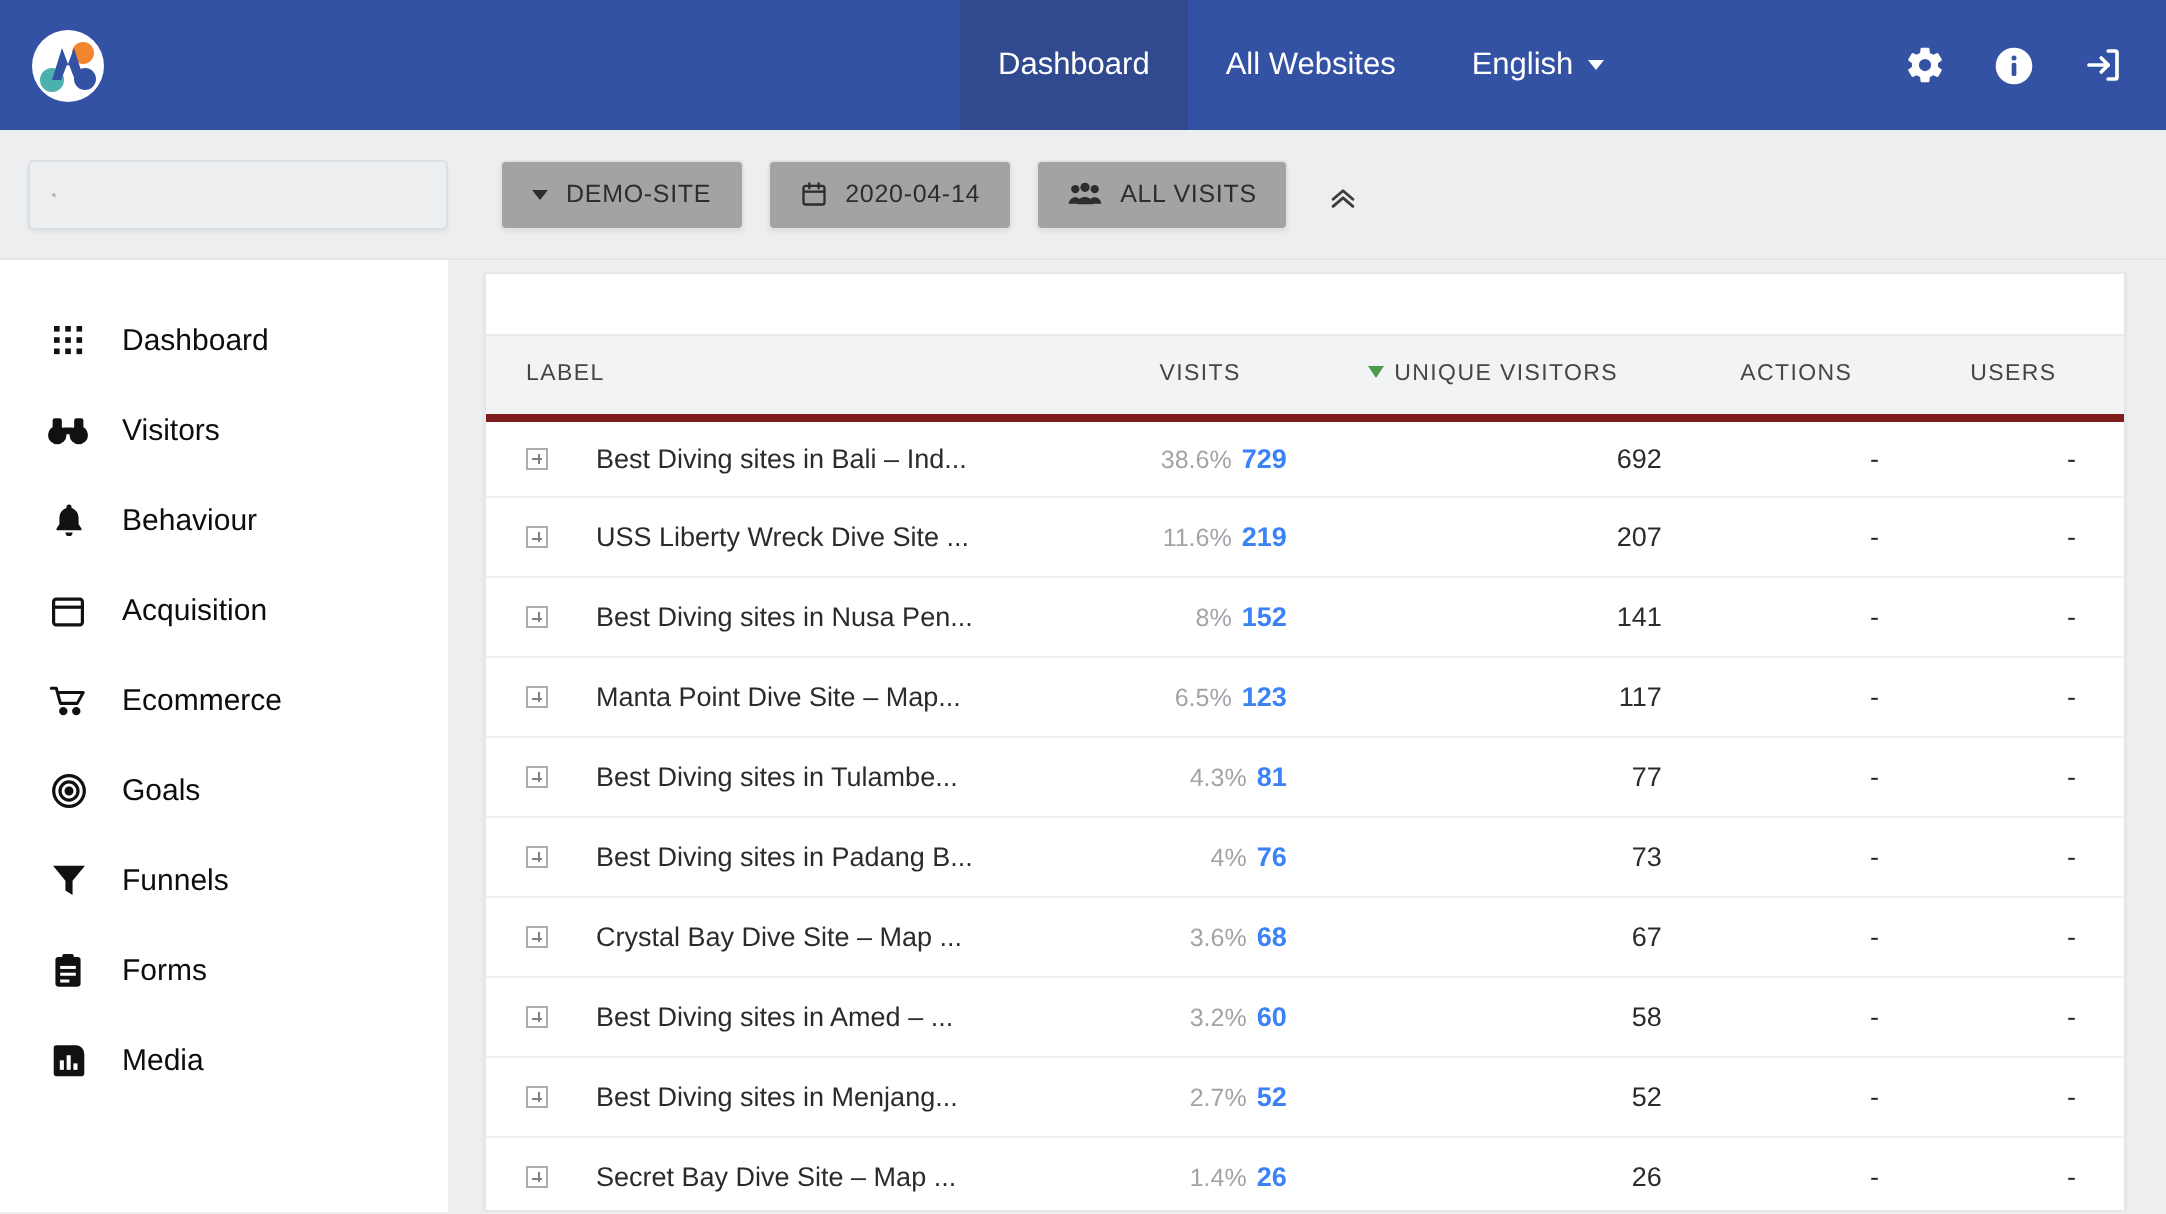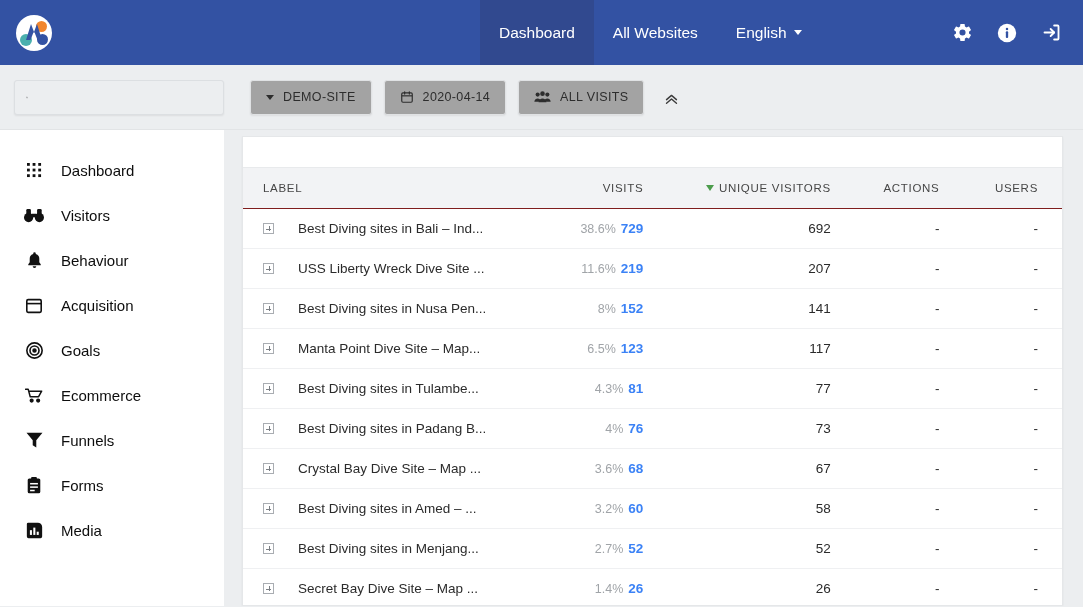--- a/index.html
+++ b/index.html
@@ -117,25 +117,25 @@
     box-shadow: 0 1px 2px rgba(0,0,0,.05);
     height: 470px; overflow: hidden;
   }
   .panel-top { height: 30px; background: #fff; }
 
   table.dt { width: 100%; border-collapse: collapse; }
   table.dt thead th {
     background: #f2f3f5; height: 41px;
     font-size: 11.5px; font-weight: 400; color: #464646;
     letter-spacing: .7px; text-transform: uppercase;
-    border-bottom: 1px solid #7f1d1d; border-top: 1px solid #e8eaec;
+    border-bottom: 4px solid #7f1d1d; border-top: 1px solid #e8eaec;
     white-space: nowrap;
   }
   th.c-label { text-align: left; padding-left: 20px; }
-  th.c-num { text-align: right; }
+  th.c-num { text-align: center; }
   th.c-visits { padding-right: 19px; }
   th.c-unique { padding-right: 26px; }
   th.c-actions { padding-right: 36px; }
   th.c-users { padding-right: 24px; }
   .sort-tri {
     display: inline-block; margin-right: 5px;
     border-left: 4.5px solid transparent;
     border-right: 4.5px solid transparent;
     border-top: 6px solid #4c9c4c;
     vertical-align: 1px;
@@ -310,38 +310,38 @@
         <svg width="16" height="16" viewBox="0 0 20 20" fill="none" stroke="#111" stroke-width="2">
           <rect x="1" y="2" width="18" height="16" rx="1.6"></rect>
             <path d="M1 7h18"></path>
         </svg>
       </span>
       <span class="side-label">Acquisition</span>
     </div>
 
     <div class="side-item">
       <span class="side-icon">
+        <svg width="19" height="15" viewBox="0 0 24 18" fill="none" stroke="#111" stroke-width="1.9" stroke-linecap="round" stroke-linejoin="round">
+          <path d="M0.8 1h3.2l2.6 9.5h10.6L21 3.6H6"></path>
+          <circle cx="8.4" cy="15.4" r="1.7" fill="#111"></circle>
+            <circle cx="16.6" cy="15.4" r="1.7" fill="#111"></circle>
+        </svg>
+      </span>
+      <span class="side-label">Ecommerce</span>
+    </div>
+
+    <div class="side-item">
+      <span class="side-icon">
         <svg width="17" height="17" viewBox="0 0 20 20" fill="none" stroke="#111" stroke-width="1.9">
           <circle cx="10" cy="10" r="9"></circle>
             <circle cx="10" cy="10" r="5.3"></circle>
             <circle cx="10" cy="10" r="1.7" fill="#111"></circle>
         </svg>
       </span>
       <span class="side-label">Goals</span>
-    </div>
-
-    <div class="side-item">
-      <span class="side-icon">
-        <svg width="19" height="15" viewBox="0 0 24 18" fill="none" stroke="#111" stroke-width="1.9" stroke-linecap="round" stroke-linejoin="round">
-          <path d="M0.8 1h3.2l2.6 9.5h10.6L21 3.6H6"></path>
-          <circle cx="8.4" cy="15.4" r="1.7" fill="#111"></circle>
-            <circle cx="16.6" cy="15.4" r="1.7" fill="#111"></circle>
-        </svg>
-      </span>
-      <span class="side-label">Ecommerce</span>
     </div>
 
     <div class="side-item">
       <span class="side-icon">
         <svg width="17" height="17" viewBox="0 0 20 20" fill="#111">
           <path d="M0.6 1h18.8l-7.3 8.8v8.4l-4.2-2.6V9.8z"></path>
         </svg>
       </span>
       <span class="side-label">Funnels</span>
     </div>

